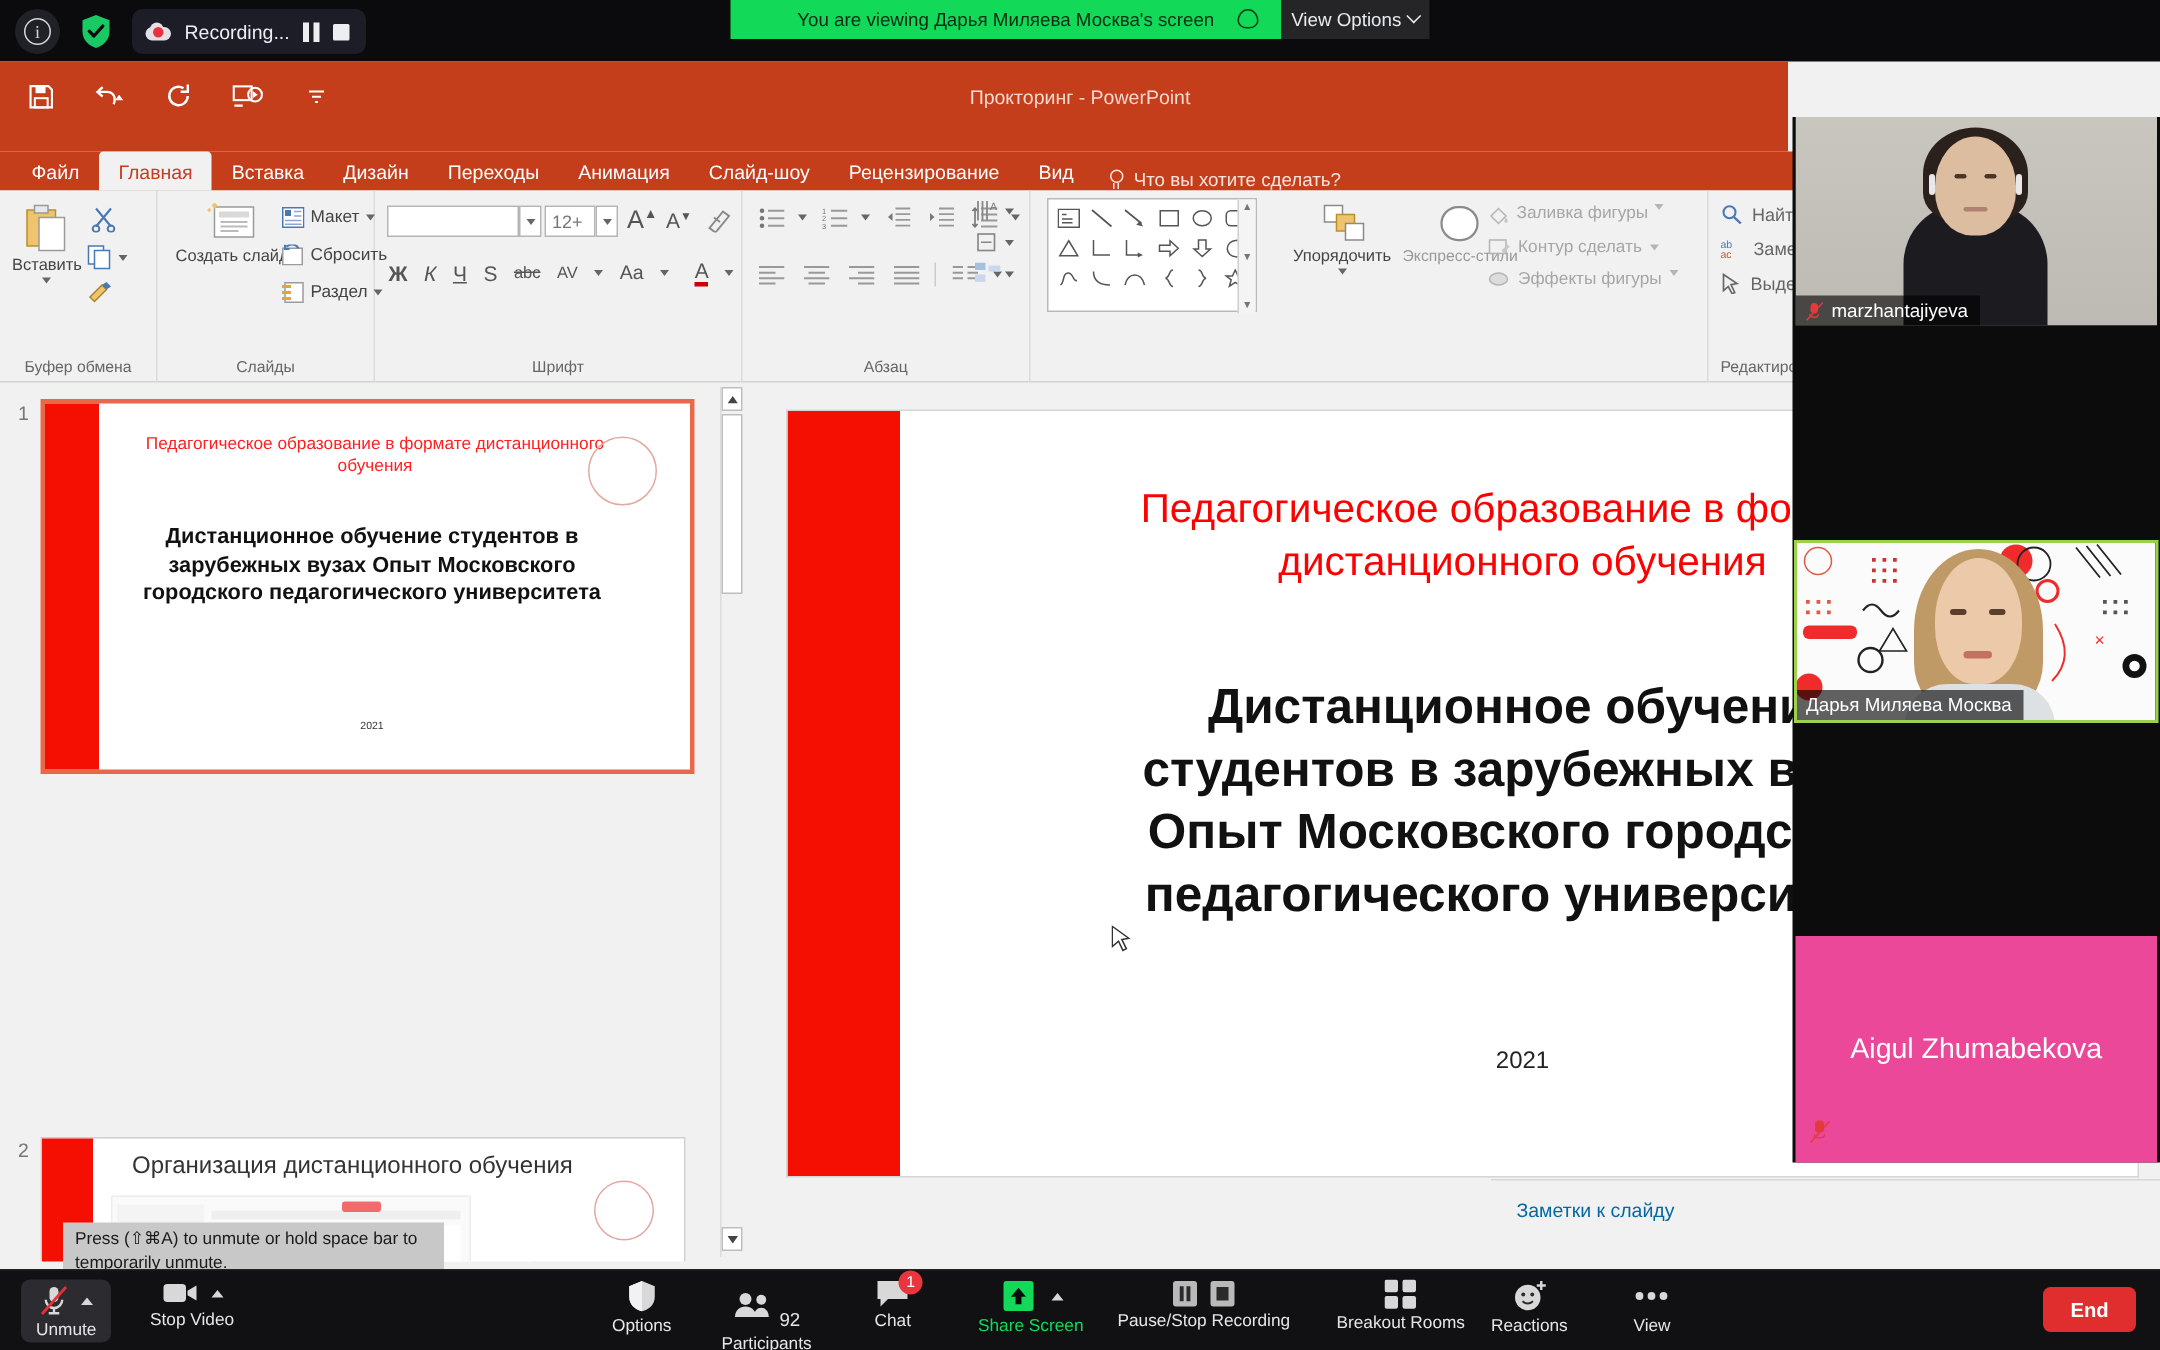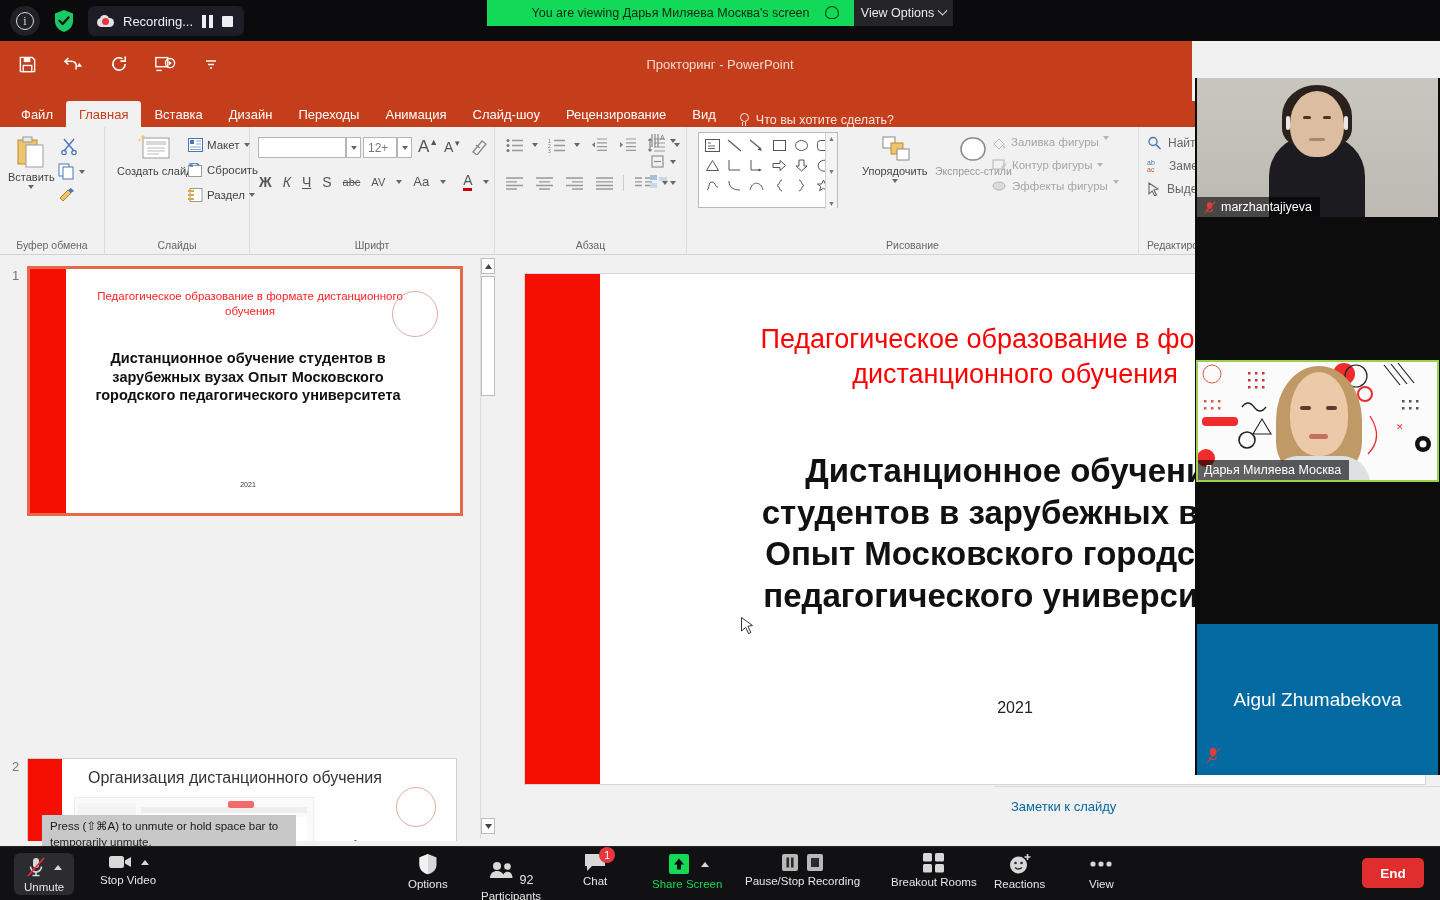--- a/index.html
+++ b/index.html
@@ -595,32 +595,31 @@
                 <path d="M12 9c1.5 2 1.5 3.5 0 3.5s-1.5-1.5 0-3.5z" fill="#c8c8c8"></path>
               </svg>
             <span>Заливка фигуры</span>
             <div class="dd" style="border-top-color:#b5b5b5"></div>
           </div>
           <div style="display:flex;align-items:center;gap:5px;">
             <svg width="15" height="14" viewBox="0 0 15 14">
                 <rect x="1" y="2" width="11" height="9" fill="none" stroke="#b5b5b5"></rect>
                 <path d="M9 9l4-4 1.5 1.5-4 4z" fill="#c8c8c8"></path>
               </svg>
-            <span>Контур фигуры</span>
+            <span>Контур сделать</span>
             <div class="dd" style="border-top-color:#b5b5b5"></div>
           </div>
           <div style="display:flex;gap:5px;">
             <svg width="15" height="14" viewBox="0 0 15 14">
                 <ellipse cx="7" cy="6" rx="6" ry="4" fill="#dcdcdc" stroke="#b5b5b5"></ellipse>
               </svg>
             <span>Эффекты фигуры</span>
             <div class="dd" style="border-top-color:#b5b5b5"></div>
           </div>
         </div>
-        <div class="glabel">Рисование</div>
       </div>
 
       <div class="rgroup" style="left:1139px;width:120px;border-right:none;">
         <div style="position:absolute;left:8px;top:9px;display:flex;flex-direction:column;gap:9px;color:#666;font-size:12px;">
           <div style="display:flex;align-items:center;gap:6px;">
             <svg width="15" height="14" viewBox="0 0 15 14">
                 <circle cx="6" cy="5.5" r="4" fill="none" stroke="#4a78b5" stroke-width="1.4"></circle>
                 <path d="M9 8.7l4.5 4.3" stroke="#4a78b5" stroke-width="1.6"></path>
               </svg>
             <span>Найти</span>
@@ -854,21 +853,21 @@
       <div style="position:absolute;left:102px;top:44px;width:11px;height:4px;background:#5a3f2c;border-radius:2px;"></div>
       <div style="position:absolute;left:128px;top:44px;width:11px;height:4px;background:#5a3f2c;border-radius:2px;"></div>
       <div style="position:absolute;left:111px;top:72px;width:19px;height:5px;background:#c4715f;border-radius:3px;"></div>
       <div style="position:absolute;left:72px;top:94px;width:100px;height:28px;background:#dde1e4;border-radius:30px 30px 0 0;"></div>
       <div class="vname">
         <span>Дарья Миляева Москва</span>
       </div>
     </div>
 
 
-    <div class="vtile" style="top:546px;height:151px;background:#0369a1;">
+    <div class="vtile" style="top:546px;height:151px;background:#ec4899;">
       <div class="namecenter">Aigul Zhumabekova</div>
       <div style="position:absolute;left:8px;bottom:8px;">
         <span class="muteic" style="width:16px;height:16px;"><i class="mbody" style="left:5px;width:6px;height:8px;"></i><i class="mstand" style="left:4px;top:10px;width:8px;"></i><i class="slash" style="top:8px;width:19px;"></i></span>
       </div>
     </div>
   </div>
 
   <div class="tooltip">
     <div>Press  (⇧⌘A) to unmute or hold space bar to</div>
     <div>temporarily unmute.</div>

